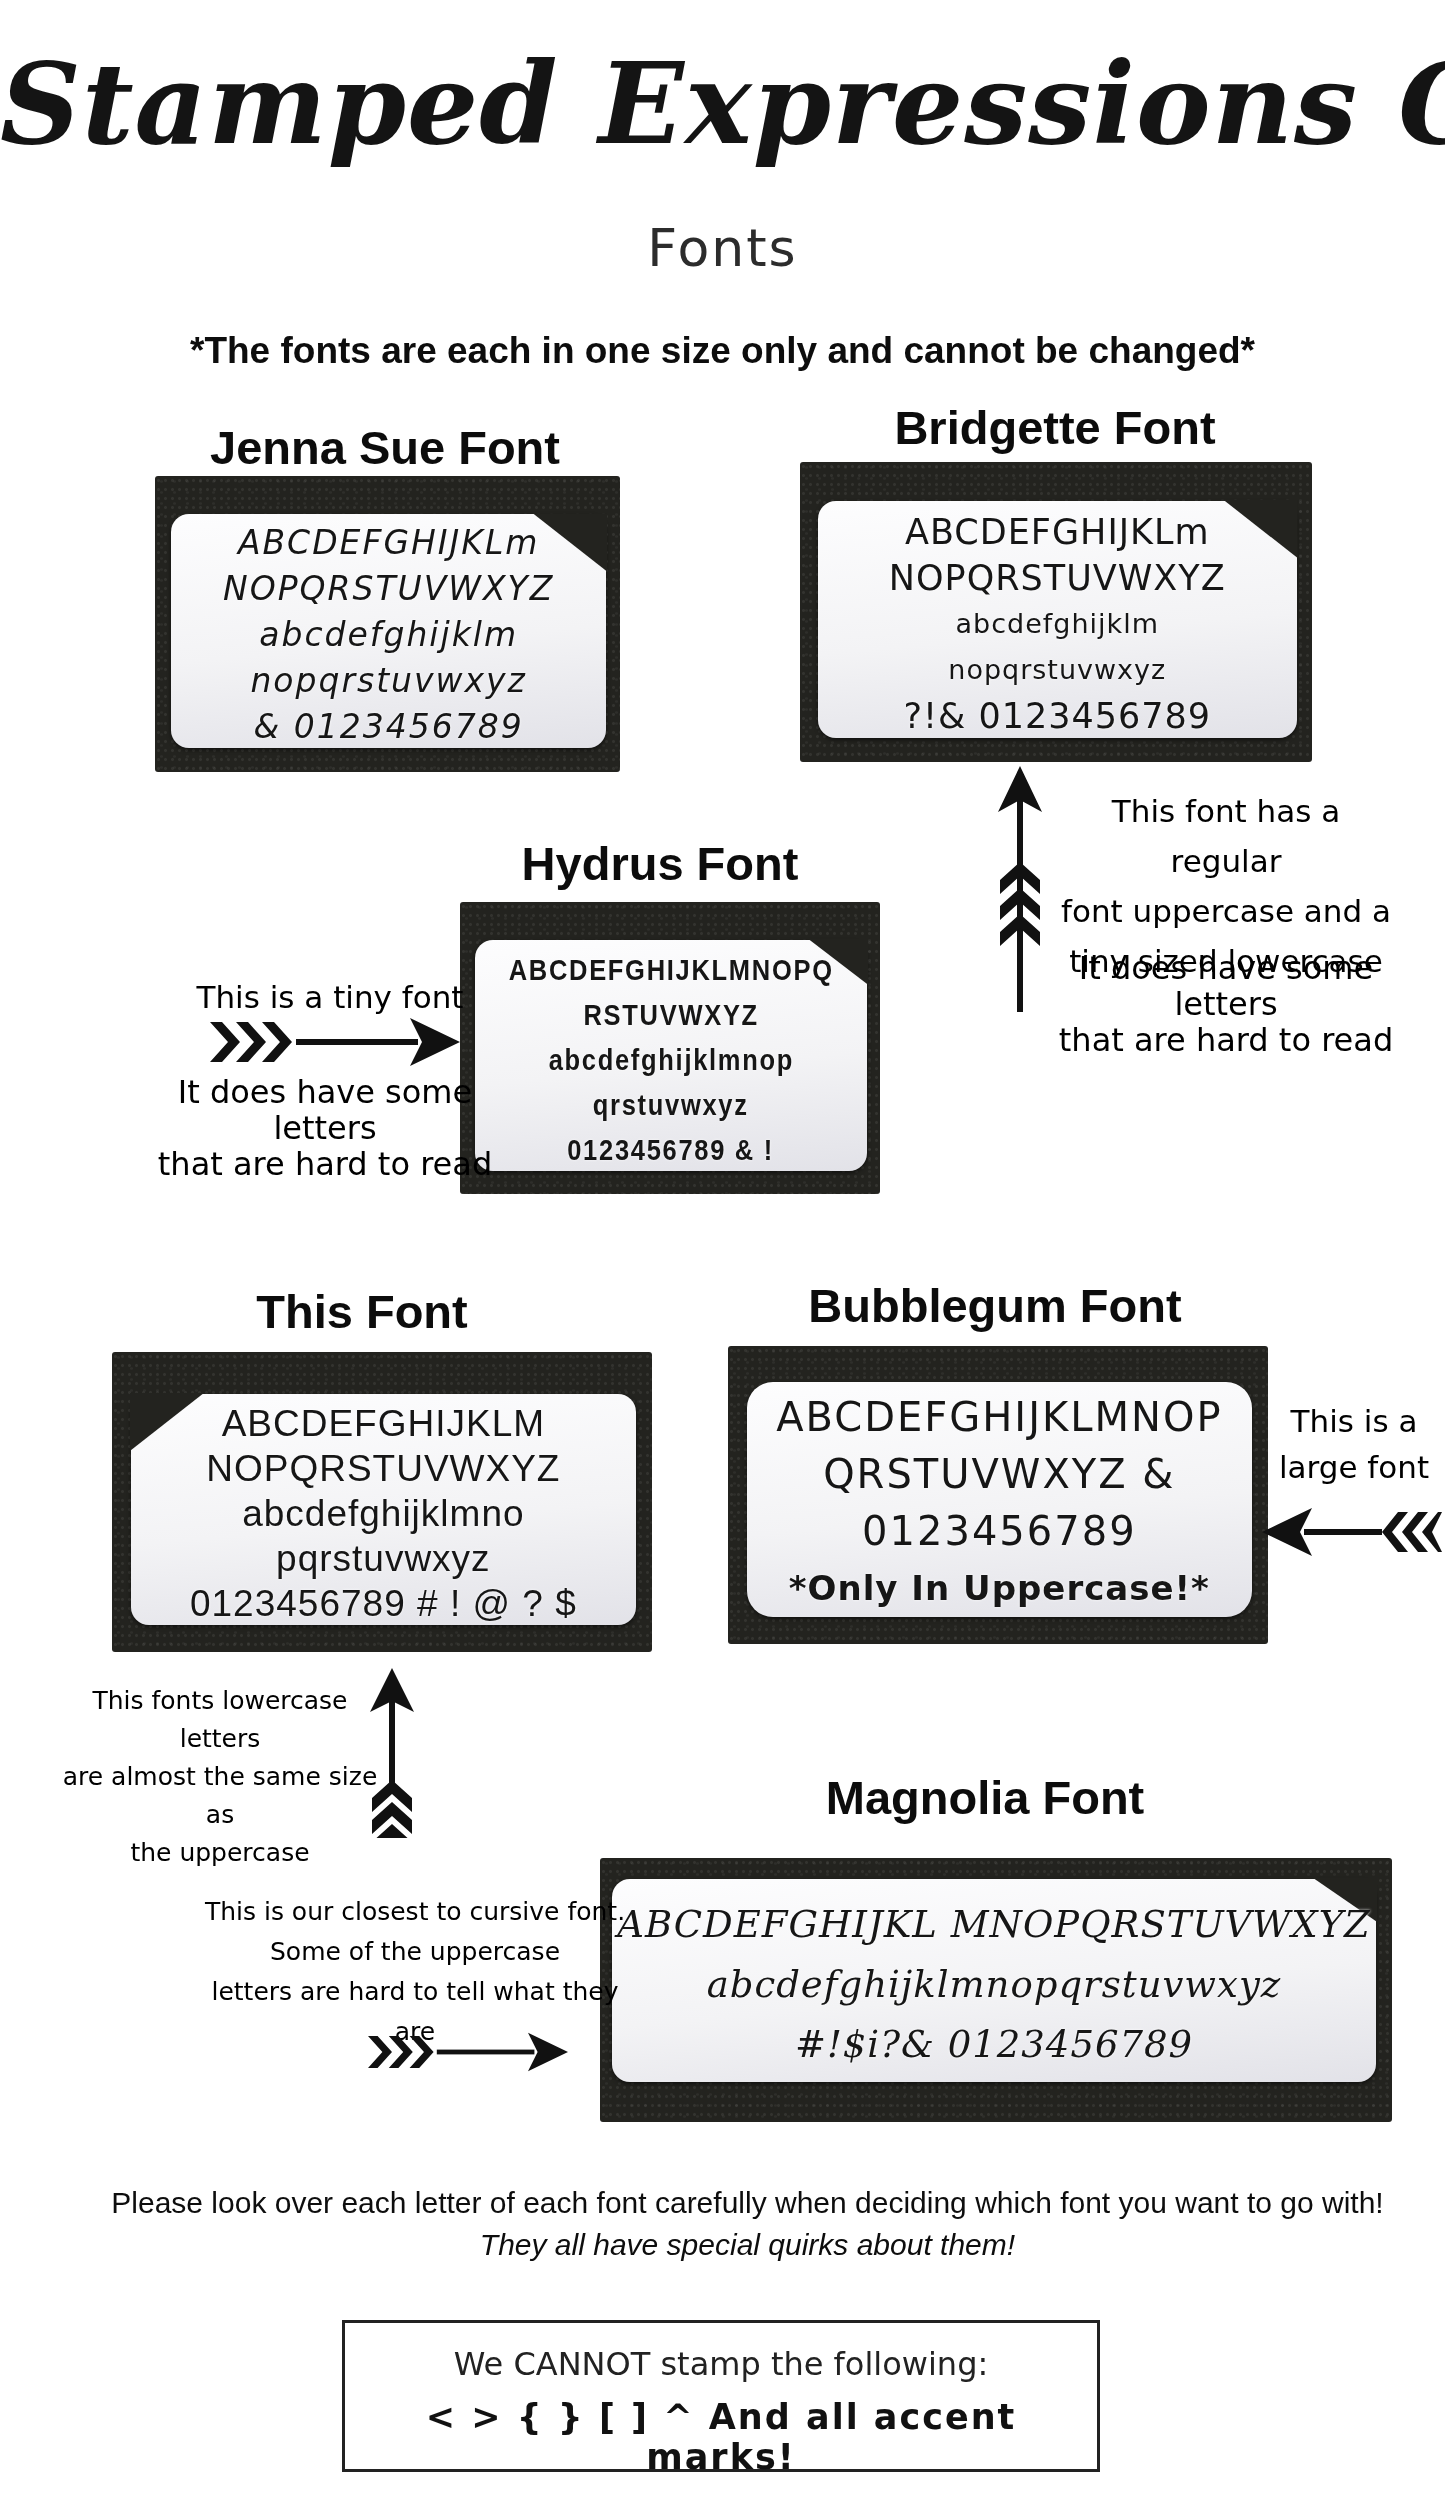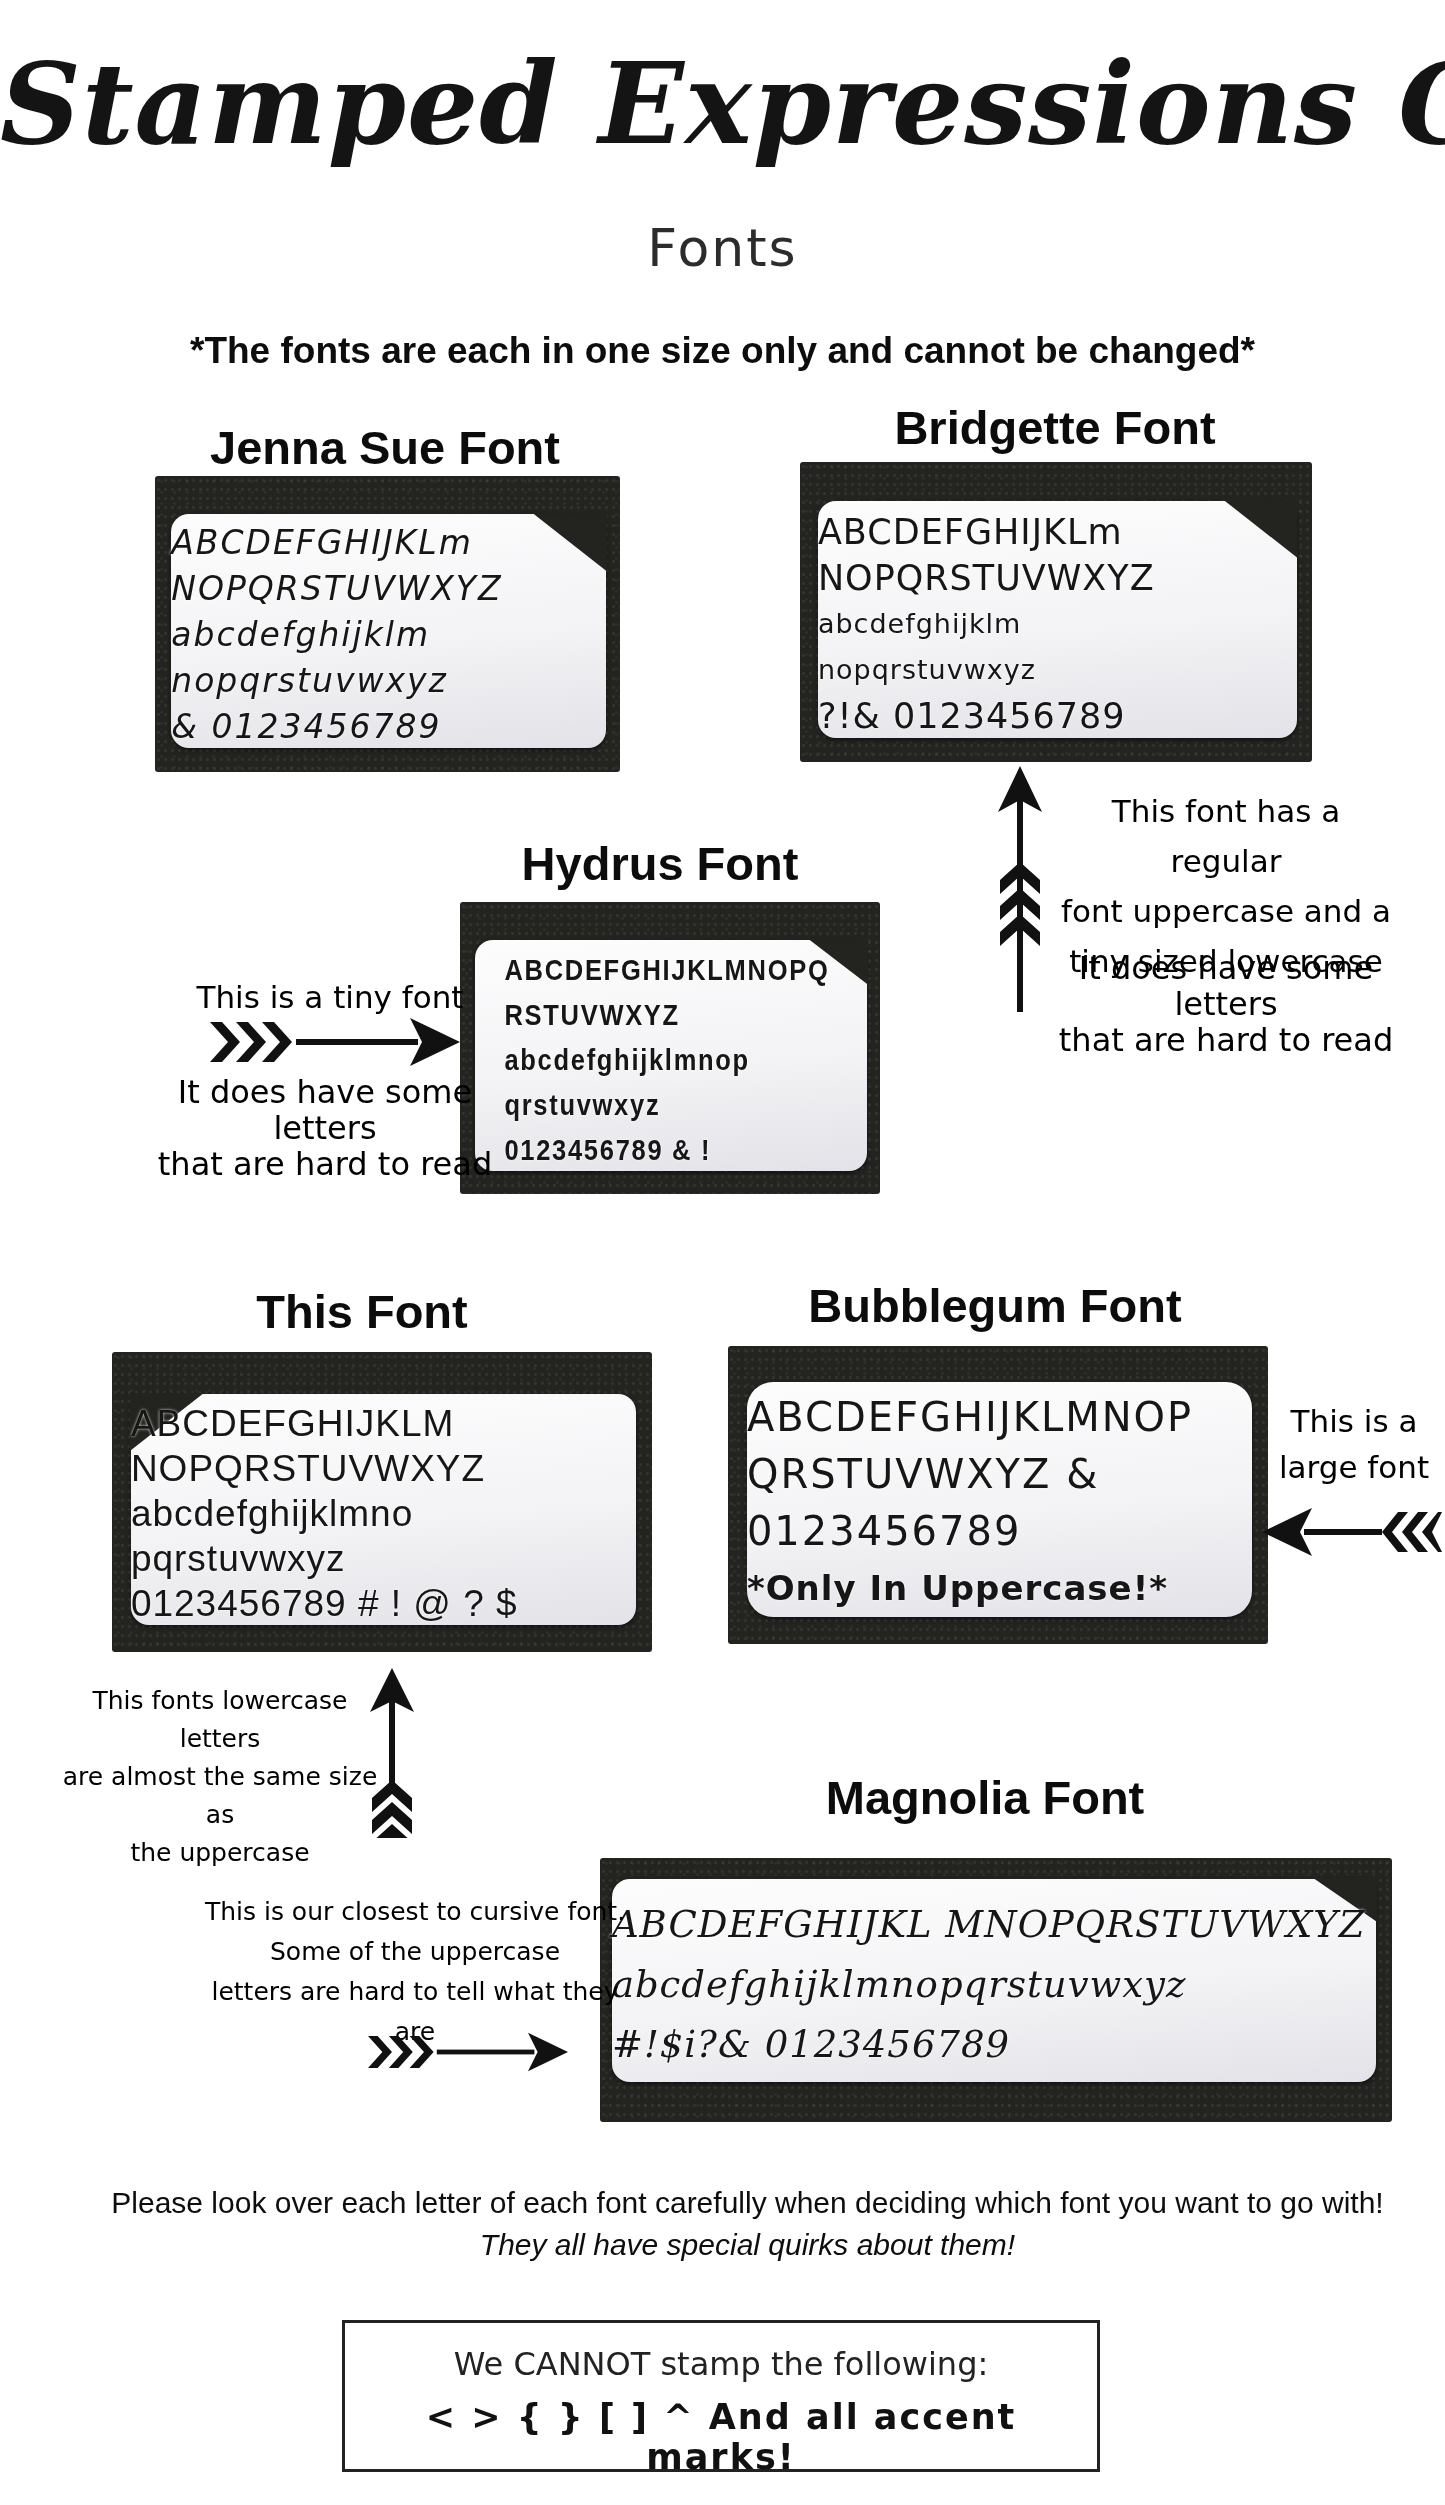--- a/index.html
+++ b/index.html
@@ -23,21 +23,21 @@
          background-image:radial-gradient(rgba(255,255,255,.07) 1px,transparent 1.6px),
                           radial-gradient(rgba(255,255,255,.05) 1px,transparent 2px);
          background-size:7px 9px,13px 11px;}
   .plate{position:absolute;left:3.5%;right:3%;top:13%;bottom:8%;
          background:linear-gradient(175deg,#fdfdfe 0%,#f3f3f5 55%,#e2e2e8 100%);
          border-radius:18px;box-shadow:0 2px 4px rgba(0,0,0,.55);}
   .corner-cut{position:absolute;top:-1px;width:74px;height:58px;background:#23231f;}
   .cut-right{right:-1px;clip-path:polygon(0 0,100% 0,100% 100%);}
   .cut-left{left:-1px;clip-path:polygon(0 0,100% 0,0 100%);}
   .sample{position:absolute;left:0;right:0;top:0;bottom:0;display:flex;flex-direction:column;
-          justify-content:center;color:#161616;
+          justify-content:center;align-items:center;color:#161616;
           text-shadow:0 0 3px rgba(255,255,255,.9);margin-top:8px;}
   .sample div{white-space:nowrap;}
 
   
   .f-jenna div{font-family:"DejaVu Sans",sans-serif;font-style:italic;font-size:33px;line-height:46px;letter-spacing:2px;}
   .f-bridgette div{font-family:"DejaVu Sans",sans-serif;font-size:35px;line-height:46px;letter-spacing:1px;}
   .f-bridgette div.small{font-size:27px;}
   .f-hydrus div{font-family:"Liberation Sans",sans-serif;font-weight:bold;font-size:30px;line-height:45px;
                 transform:scaleX(.85);letter-spacing:2px;}
   .f-arial div{font-family:"Liberation Sans",sans-serif;font-size:37px;line-height:45px;letter-spacing:1px;}

